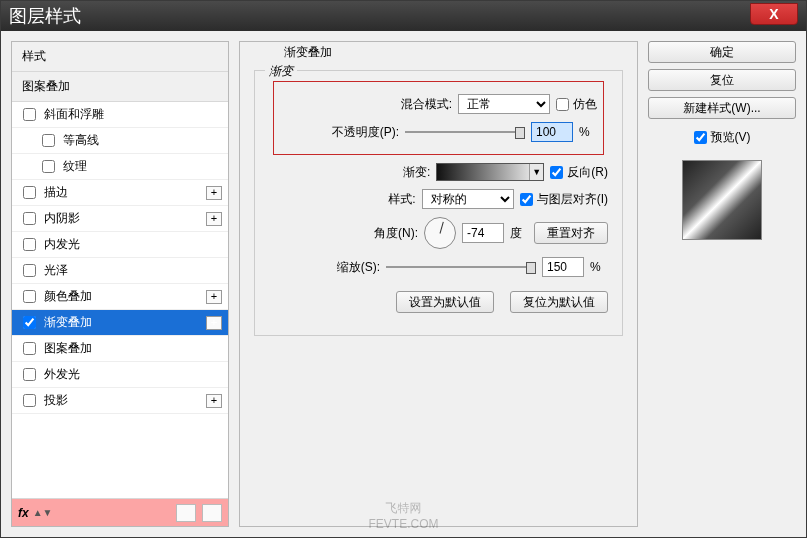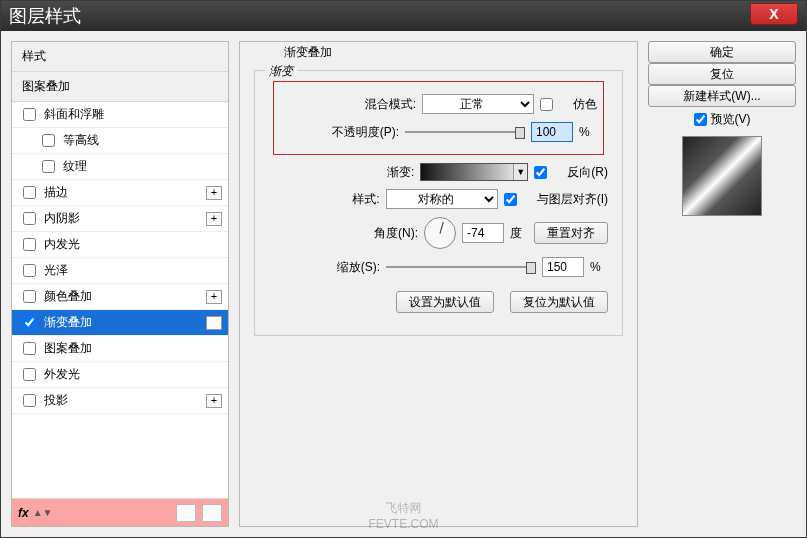--- a/index.html
+++ b/index.html
@@ -21,37 +21,37 @@
 .fx-label { font-style: italic; font-weight: bold; }
 .arrows { font-size: 10px; color: #555; }
 .icon-btn { width: 20px; height: 18px; border: 1px solid #bbb; background: #fafafa; margin-left: auto; }
 .main-panel { flex: 1; border: 1px solid #b8b8b8; background: #f0f0f0; padding: 10px 14px; position: relative; }
 .group-title { position: absolute; top: 2px; left: 40px; background: #f0f0f0; padding: 0 4px; }
 .fieldset { border: 1px solid #ccc; margin-top: 18px; padding: 10px 14px 14px 14px; position: relative; }
 .fieldset .legend { position: absolute; top: -8px; left: 10px; background: #f0f0f0; padding: 0 4px; font-style: italic; }
 .row { display: flex; align-items: center; margin: 8px 0; gap: 6px; justify-content: flex-end; }
 .label { text-align: right; white-space: nowrap; }
 .select, .text-input { border: 1px solid #999; background: #fff; height: 20px; padding: 0 4px; font-size: 12px; }
-.select { width: 112px; text-align: center; }
+.select { width: 92px; }
 .text-input { width: 42px; text-align: left; }
 .slider { flex: 0 0 120px; height: 14px; position: relative; }
 .slider .track { position: absolute; top: 6px; left: 0; right: 0; height: 2px; background: #999; }
 .slider .thumb { position: absolute; top: 2px; width: 10px; height: 12px; background: #ddd; border: 1px solid #555; }
 .highlight-box { border: 1px solid #c62828; padding: 4px 6px; margin: 0 4px 8px 4px; }
 .grad-swatch { width: 108px; height: 18px; border: 1px solid #555; background: linear-gradient(to right,#111,#fff); display: inline-block; position: relative; }
 .grad-swatch .dd { position: absolute; right: 0; top: 0; bottom: 0; width: 14px; background: #e8e8e8; border-left: 1px solid #999; display: flex; align-items: center; justify-content: center; font-size: 9px; }
 .angle-dial { width: 32px; height: 32px; border: 1px solid #888; border-radius: 50%; background: #f8f8f8; position: relative; display: inline-block; }
 .angle-dial .hand { position: absolute; width: 12px; height: 1px; background: #333; top: 50%; left: 50%; transform-origin: left center; transform: rotate(-74deg); }
 .btn { height: 22px; padding: 0 12px; border: 1px solid #999; background: linear-gradient(#fafafa,#e6e6e6); cursor: pointer; border-radius: 3px; }
-.right-panel { width: 148px; display: flex; flex-direction: column; align-items: stretch; }
+.right-panel { width: 148px; display: flex; flex-direction: column; gap: 6px; align-items: stretch; }
 .right-panel .btn { width: 100%; }
 .preview-check { display: flex; align-items: center; justify-content: center; gap: 4px; margin-top: 4px; }
 .preview-box { width: 80px; height: 80px; border: 1px solid #888; background: linear-gradient(135deg,#222 0%,#555 35%,#fff 50%,#555 65%,#222 100%); align-self: center; margin-top: 8px; }
 .unit { width: 18px; text-align: left; }
-.cb-label { display: flex; align-items: center; gap: 20px; }
+.cb-label { display: flex; align-items: center; gap: 4px; }
 </style>
 </head>
 <body>
 
 <div class="window">
   <div class="titlebar">
     <span class="title">图层样式</span>
     <div class="close-btn">X</div>
   </div>
 

